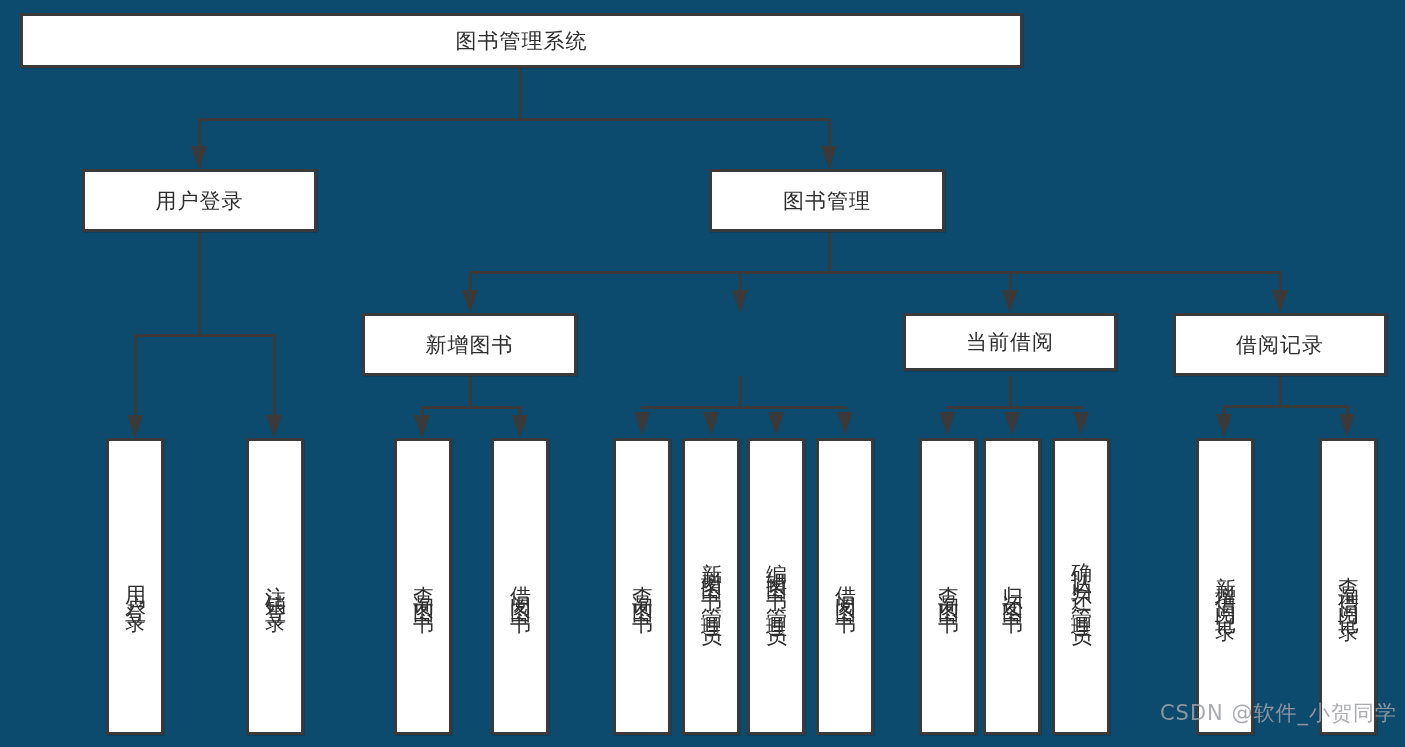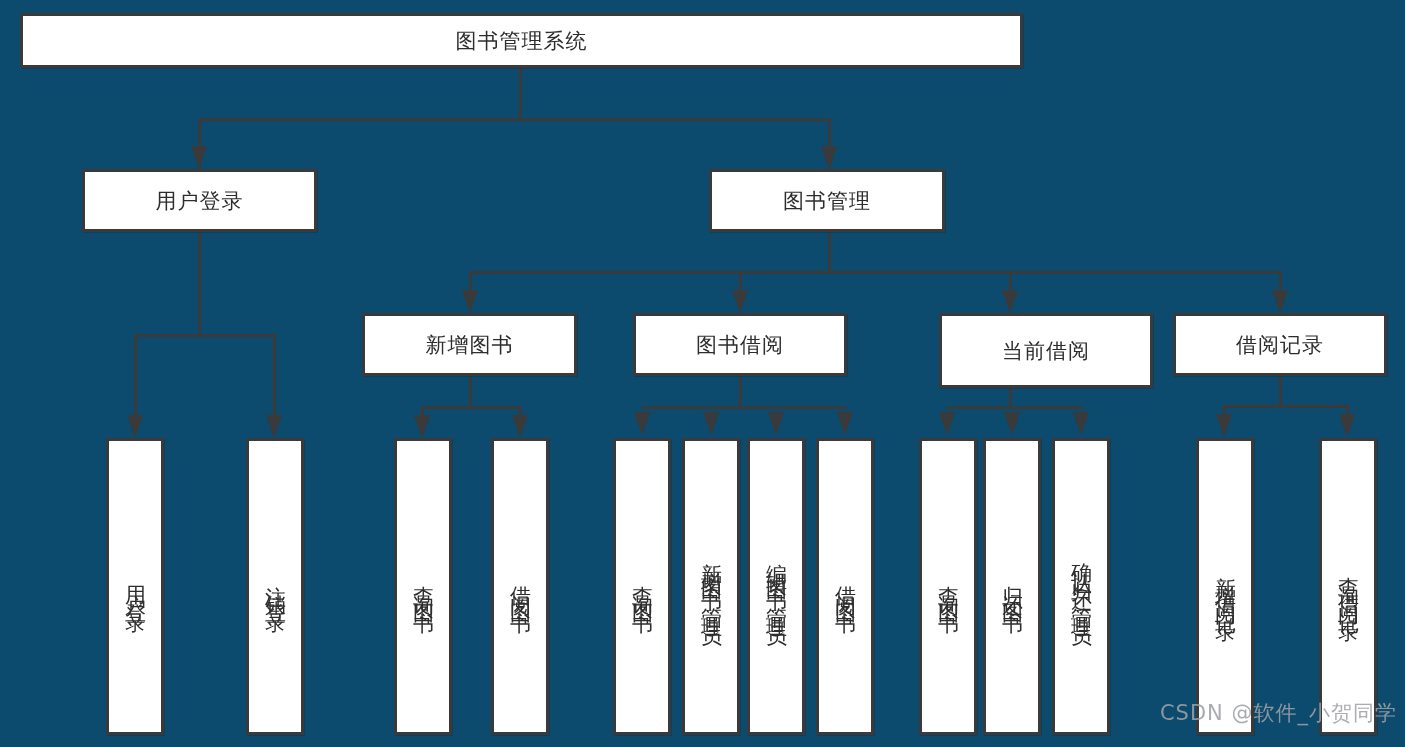--- a/index.html
+++ b/index.html
@@ -99,24 +99,21 @@
   <div class="vline" style="left:739px; top:271px; height:22px;"></div>
   <div class="arrow-down" style="left:732px; top:290px;"></div>
   <div class="vline" style="left:1009px; top:271px; height:22px;"></div>
   <div class="arrow-down" style="left:1002px; top:290px;"></div>
   <div class="vline" style="left:1279px; top:271px; height:22px;"></div>
   <div class="arrow-down" style="left:1272px; top:290px;"></div>
 
   <div class="node" style="left:362px; top:313px; width:215px; height:63px;">
     <span>新增图书</span>
   </div>
-  <div class="node" style="left:633px; top:313px; width:214px; height:63px;">
-    <span>图书借阅</span>
-  </div>
-  <div class="node" style="left:939px; top:313px; width:214px; height:75px;">
+  <div class="node" style="left:903px; top:313px; width:214px; height:58px;">
     <span>当前借阅</span>
   </div>
   <div class="node" style="left:1173px; top:313px; width:214px; height:63px;">
     <span>借阅记录</span>
   </div>
 
   <div class="vline" style="left:469px; top:376px; height:33px;"></div>
   <div class="hline" style="left:421px; top:406px; width:101px;"></div>
   <div class="vline" style="left:421px; top:406px; height:18px;"></div>
   <div class="arrow-down" style="left:414px; top:415px;"></div>

